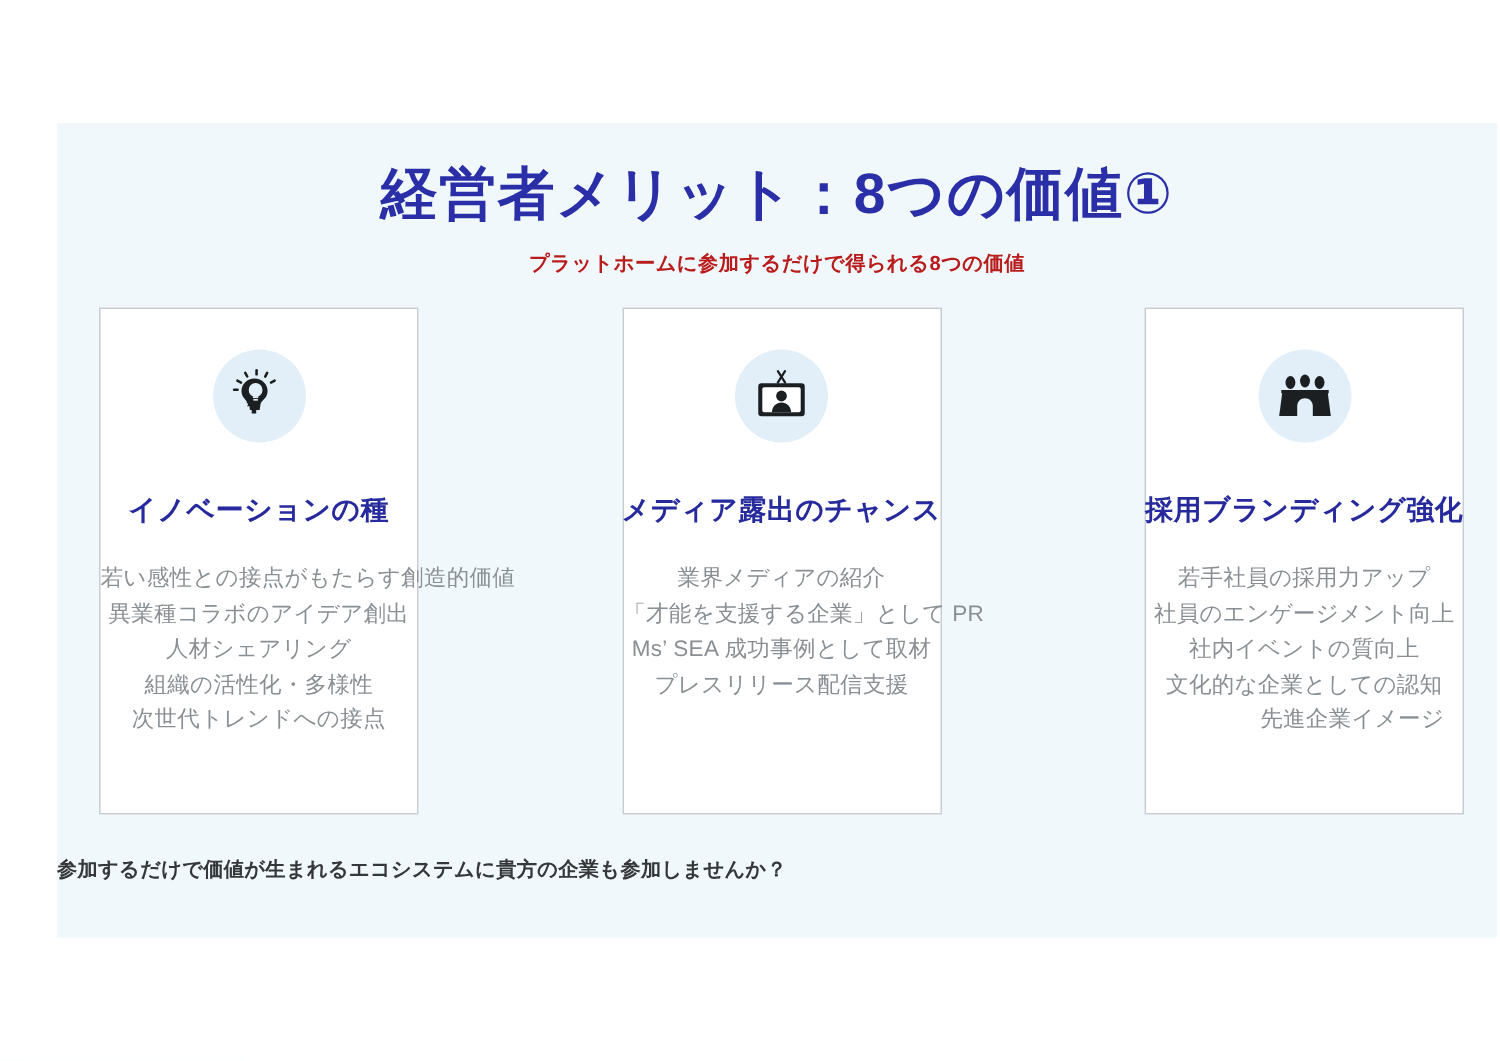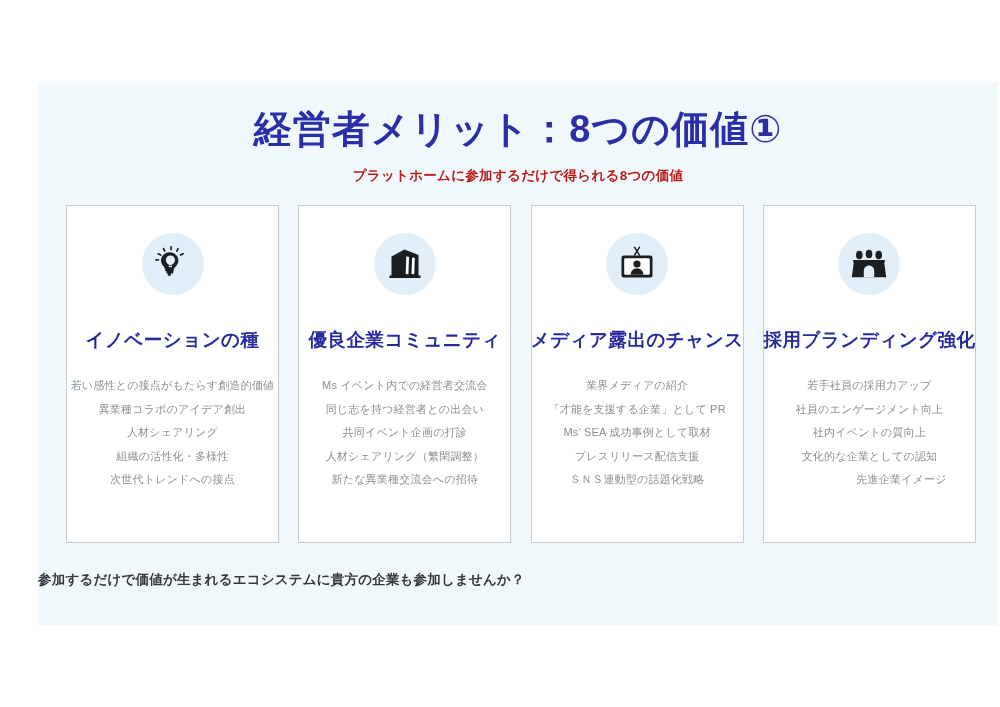--- a/index.html
+++ b/index.html
@@ -96,21 +96,21 @@
     white-space: nowrap;
   }
   .card-list {
     margin-top: 22px;
     list-style: none;
     padding: 0;
     width: 100%;
     text-align: center;
   }
   .card-list li {
-    font-size: 11px;
+    font-size: 15px;
     color: #8a8f93;
     line-height: 23.5px;
     letter-spacing: 0.2px;
     white-space: nowrap;
   }
   .card-list li.indent {
     text-align: center;
     padding-left: 64px;
   }
   .footer-note {
@@ -157,61 +157,40 @@
         <div class="card-title">イノベーションの種</div>
         <ul class="card-list">
           <li>若い感性との接点がもたらす創造的価値</li>
           <li>異業種コラボのアイデア創出</li>
           <li>人材シェアリング</li>
           <li>組織の活性化・多様性</li>
           <li>次世代トレンドへの接点</li>
         </ul>
       </div>
 
-      <div class="card">
-        <div class="icon-wrap">
-          <svg width="40" height="40" viewBox="0 0 40 40" aria-hidden="true">
-            <g fill="#1b1f22">
-              <path d="M6.5 12.5 L19.5 5.5 L33.5 11.0 L33.5 32.0 L6.5 32.0 Z"></path>
-              <rect x="4.5" y="31.4" width="31" height="2.6"></rect>
-              <rect x="21.0" y="12.6" width="2.7" height="17.5" fill="#ffffff" transform="rotate(2 22.3 21.3)"></rect>
-              <rect x="26.8" y="13.8" width="2.7" height="16.3" fill="#ffffff" transform="rotate(2 28.1 22.0)"></rect>
-            </g>
-          </svg>
-        </div>
-        <div class="card-title">優良企業コミュニティ</div>
-        <ul class="card-list">
-          <li>Ms イベント内での経営者交流会</li>
-          <li>同じ志を持つ経営者との出会い</li>
-          <li>共同イベント企画の打診</li>
-          <li>人材シェアリング（繁閑調整）</li>
-          <li>新たな異業種交流会への招待</li>
-        </ul>
-      </div>
 
       <div class="card">
         <div class="icon-wrap">
           <svg width="40" height="40" viewBox="0 0 40 40" aria-hidden="true">
             <g fill="#1b1f22">
               <rect x="19.2" y="2.0" width="1.5" height="10.5" rx="0.7" transform="rotate(32 20 7.2)"></rect>
               <rect x="19.2" y="2.0" width="1.5" height="10.5" rx="0.7" transform="rotate(-32 20 7.2)"></rect>
               <rect x="4.5" y="11.5" width="31" height="22" rx="2.2"></rect>
               <rect x="7.2" y="14.2" width="25.6" height="16.6" rx="1.2" fill="#ffffff"></rect>
               <circle cx="20" cy="20.0" r="3.6"></circle>
               <path d="M13.6 30.8c0-3.6 2.9-6.5 6.4-6.5s6.4 2.9 6.4 6.5z"></path>
             </g>
           </svg>
         </div>
         <div class="card-title">メディア露出のチャンス</div>
         <ul class="card-list">
           <li>業界メディアの紹介</li>
           <li>「才能を支援する企業」として PR</li>
           <li>Ms’ SEA 成功事例として取材</li>
           <li>プレスリリース配信支援</li>
-          <li>ＳＮＳ連動型の話題化戦略</li>
         </ul>
       </div>
 
       <div class="card">
         <div class="icon-wrap">
           <svg width="40" height="40" viewBox="0 0 40 40" aria-hidden="true">
             <g fill="#1b1f22">
               <ellipse cx="10.3" cy="11.0" rx="3.3" ry="4.3"></ellipse>
               <ellipse cx="20.0" cy="10.0" rx="3.3" ry="4.3"></ellipse>
               <ellipse cx="29.7" cy="11.0" rx="3.3" ry="4.3"></ellipse>

